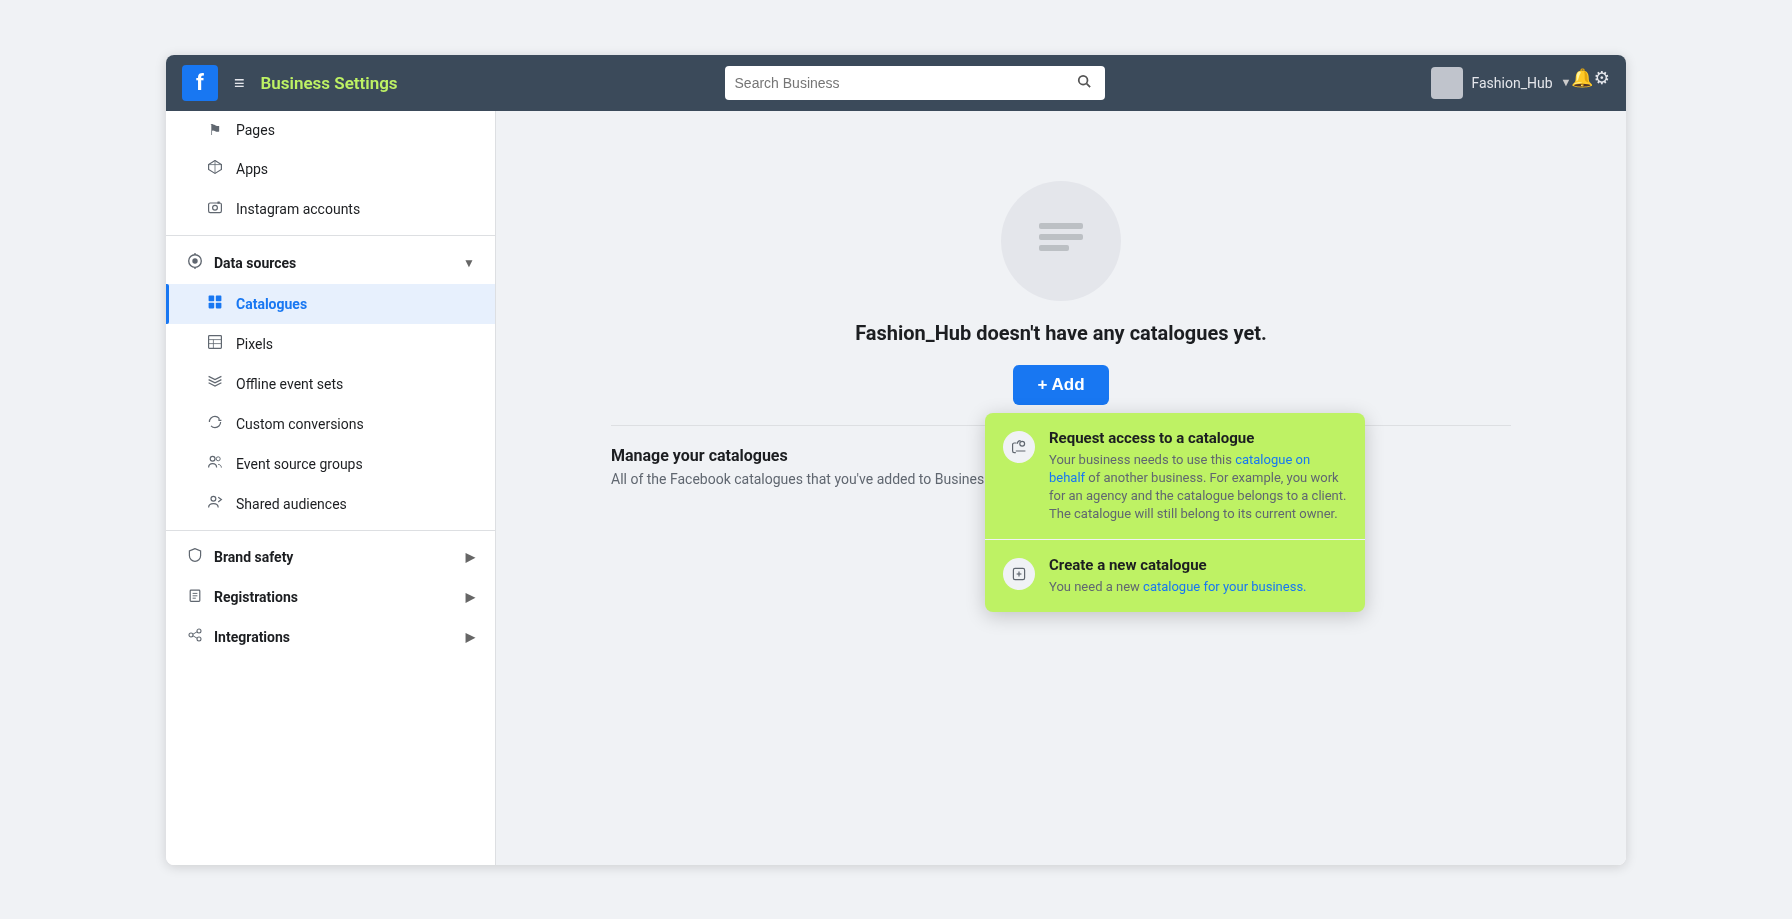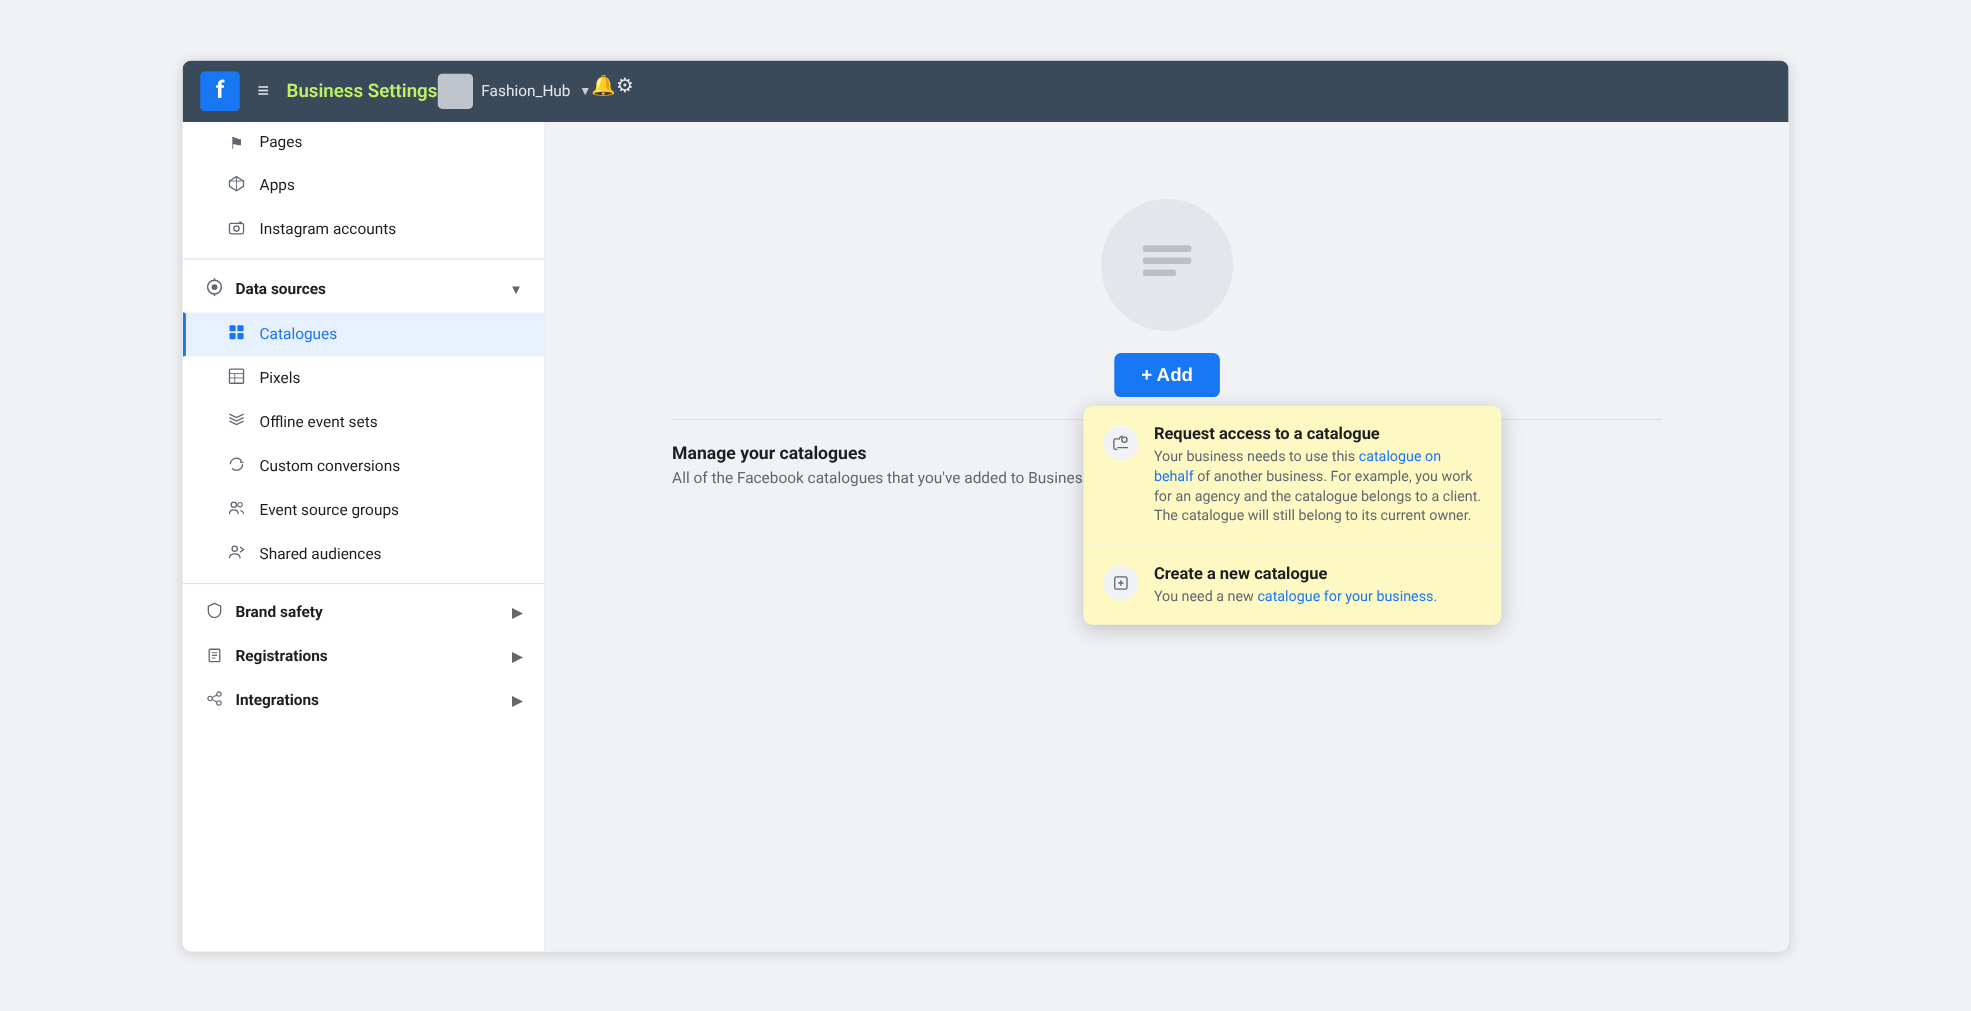--- a/index.html
+++ b/index.html
@@ -148,20 +148,21 @@
       padding: 10px 20px 10px 40px;
       cursor: pointer;
       font-size: 14px;
       color: #1c1e21;
       gap: 12px;
       position: relative;
     }
     .sidebar-item.active {
       background: #e7f0fd;
       color: #1877f2;
+      font-weight: bold;
     }
     .sidebar-item.active::before {
       content: '';
       position: absolute;
       left: 0;
       top: 0;
       bottom: 0;
       width: 3px;
       background: #1877f2;
       border-radius: 0 2px 2px 0;
@@ -248,21 +249,21 @@
       gap: 6px;
       position: relative;
     }
 
     
     .dropdown-menu {
       position: absolute;
       top: calc(100% + 8px);
       left: 50%;
       transform: translateX(-20%);
-      background: #fef9c3;
+      background: #bef264;
       border-radius: 8px;
       box-shadow: 0 4px 20px rgba(0,0,0,0.2);
       width: 380px;
       z-index: 100;
       overflow: hidden;
     }
     .dropdown-item {
       display: flex;
       align-items: flex-start;
       padding: 16px 18px;
@@ -324,20 +325,31 @@
 
 <div class="window">
 
   <div class="topbar">
     <div class="topbar-left">
       <div class="fb-logo">
         <span>f</span>
       </div>
       <span class="hamburger">≡</span>
       <span class="topbar-title">Business Settings</span>
+    </div>
+    <div class="topbar-center">
+      <div class="search-bar">
+        <input type="text" placeholder="Search Business" style="">
+        <button class="search-icon-btn">
+          <svg width="14" height="14" viewBox="0 0 16 16" fill="#555">
+              <circle cx="7" cy="7" r="5" stroke="#555" stroke-width="2" fill="none"></circle>
+              <line x1="11" y1="11" x2="15" y2="15" stroke="#555" stroke-width="2"></line>
+            </svg>
+        </button>
+      </div>
     </div>
     <div class="topbar-right">
       <div class="business-account">
         <div class="business-avatar"></div>
         <span>Fashion_Hub</span>
         <span class="chevron-down">▼</span>
       </div>
       <span class="topbar-icon">🔔</span>
       <span class="topbar-icon">⚙</span>
     </div>
@@ -492,20 +504,21 @@
 
     <div class="content">
       <div class="empty-state">
         <div class="empty-icon">
           <svg viewBox="0 0 60 60" fill="none" xmlns="http://www.w3.org/2000/svg">
             <rect x="8" y="12" width="44" height="6" rx="2" fill="#bcc0c4"></rect>
             <rect x="8" y="23" width="44" height="6" rx="2" fill="#bcc0c4"></rect>
             <rect x="8" y="34" width="30" height="6" rx="2" fill="#bcc0c4"></rect>
           </svg>
         </div>
+        <div class="empty-title">Fashion_Hub doesn't have any catalogues yet.</div>
         <div style="position:relative;">
           <button class="add-btn">+ Add</button>
 
           <div class="dropdown-menu">
             <div class="dropdown-item">
               <div class="dropdown-item-icon">
                 <svg width="16" height="16" viewBox="0 0 20 20" fill="none">
                     <path d="M12 2a4 4 0 00-4 4M6 15h12M6 17H4a2 2 0 01-2-2V7a2 2 0 012-2h3" stroke="#606770" stroke-width="1.5" fill="none"></path>
                     <circle cx="14" cy="6" r="3" stroke="#606770" stroke-width="1.5"></circle>
                   </svg>

